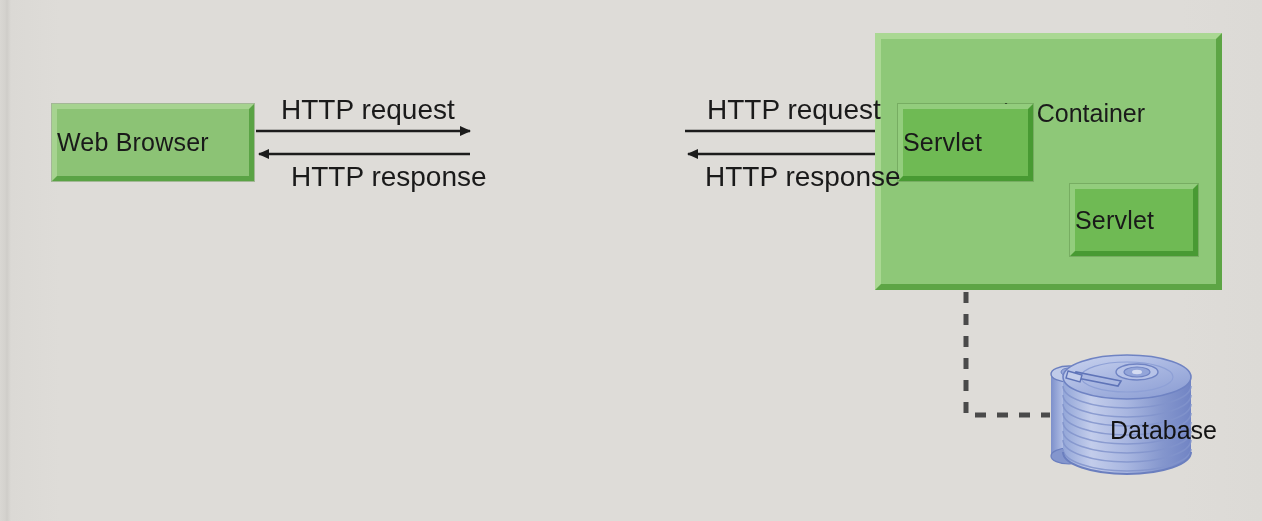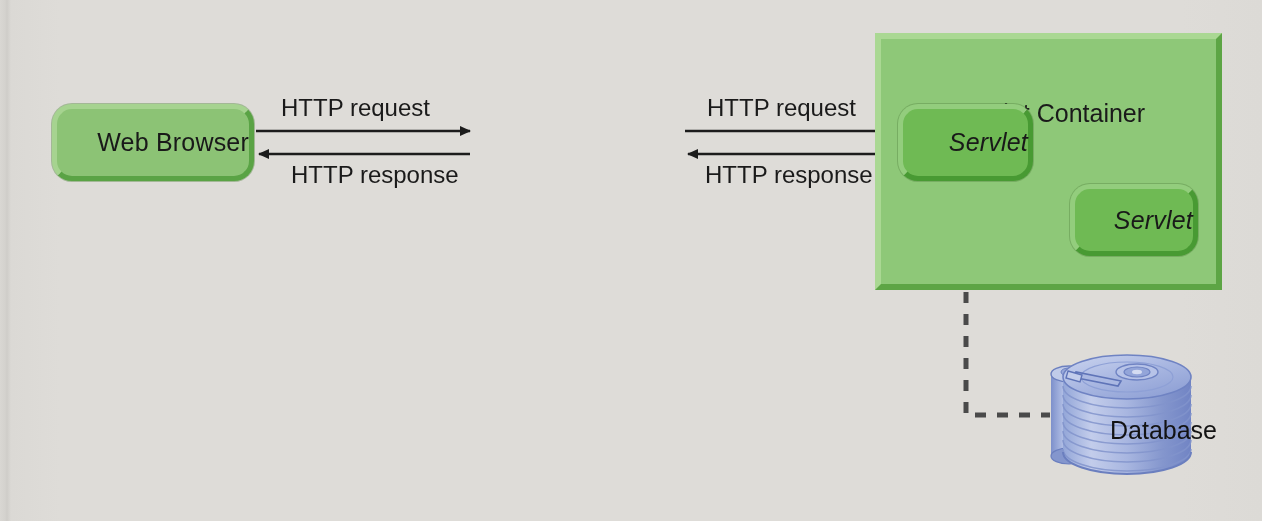--- a/index.html
+++ b/index.html
@@ -27,29 +27,28 @@
         #dcdad6 1262px);
     overflow: hidden;
   }
 
   
   .box3d {
     position: absolute;
     box-sizing: border-box;
     display: flex;
     align-items: center;
-    justify-content: flex-end;
+    justify-content: flex-start;
     color: #1a1a1a;
     background: #8cc375;
     border-top: 5px solid #a6d390;
     border-left: 5px solid #a6d390;
     border-right: 5px solid #5aa345;
     border-bottom: 5px solid #5aa345;
     box-shadow: 0 0 0 1px rgba(90,140,70,.45);
-    border-radius: 20px;
   }
   .box3d .lbl {
     font-size: 25px;
     letter-spacing: .2px;
     line-height: 1;
     white-space: nowrap;
     color: #191919;
   }
 
   
@@ -71,27 +70,26 @@
     font-size: 25px;
     color: #1a1a1a;
     white-space: nowrap;
   }
   .inner-servlet {
     background: #6fba54;
     border-top: 5px solid #93cd7d;
     border-left: 5px solid #93cd7d;
     border-right: 5px solid #489a33;
     border-bottom: 5px solid #489a33;
-    font-style: italic;
   }
 
   
   .edge-label {
     position: absolute;
-    font-size: 24px;
+    font-size: 28px;
     color: #1a1a1a;
     white-space: nowrap;
     line-height: 1;
   }
 
   
   .overlay {
     position: absolute;
     left: 0;
     top: 0;

